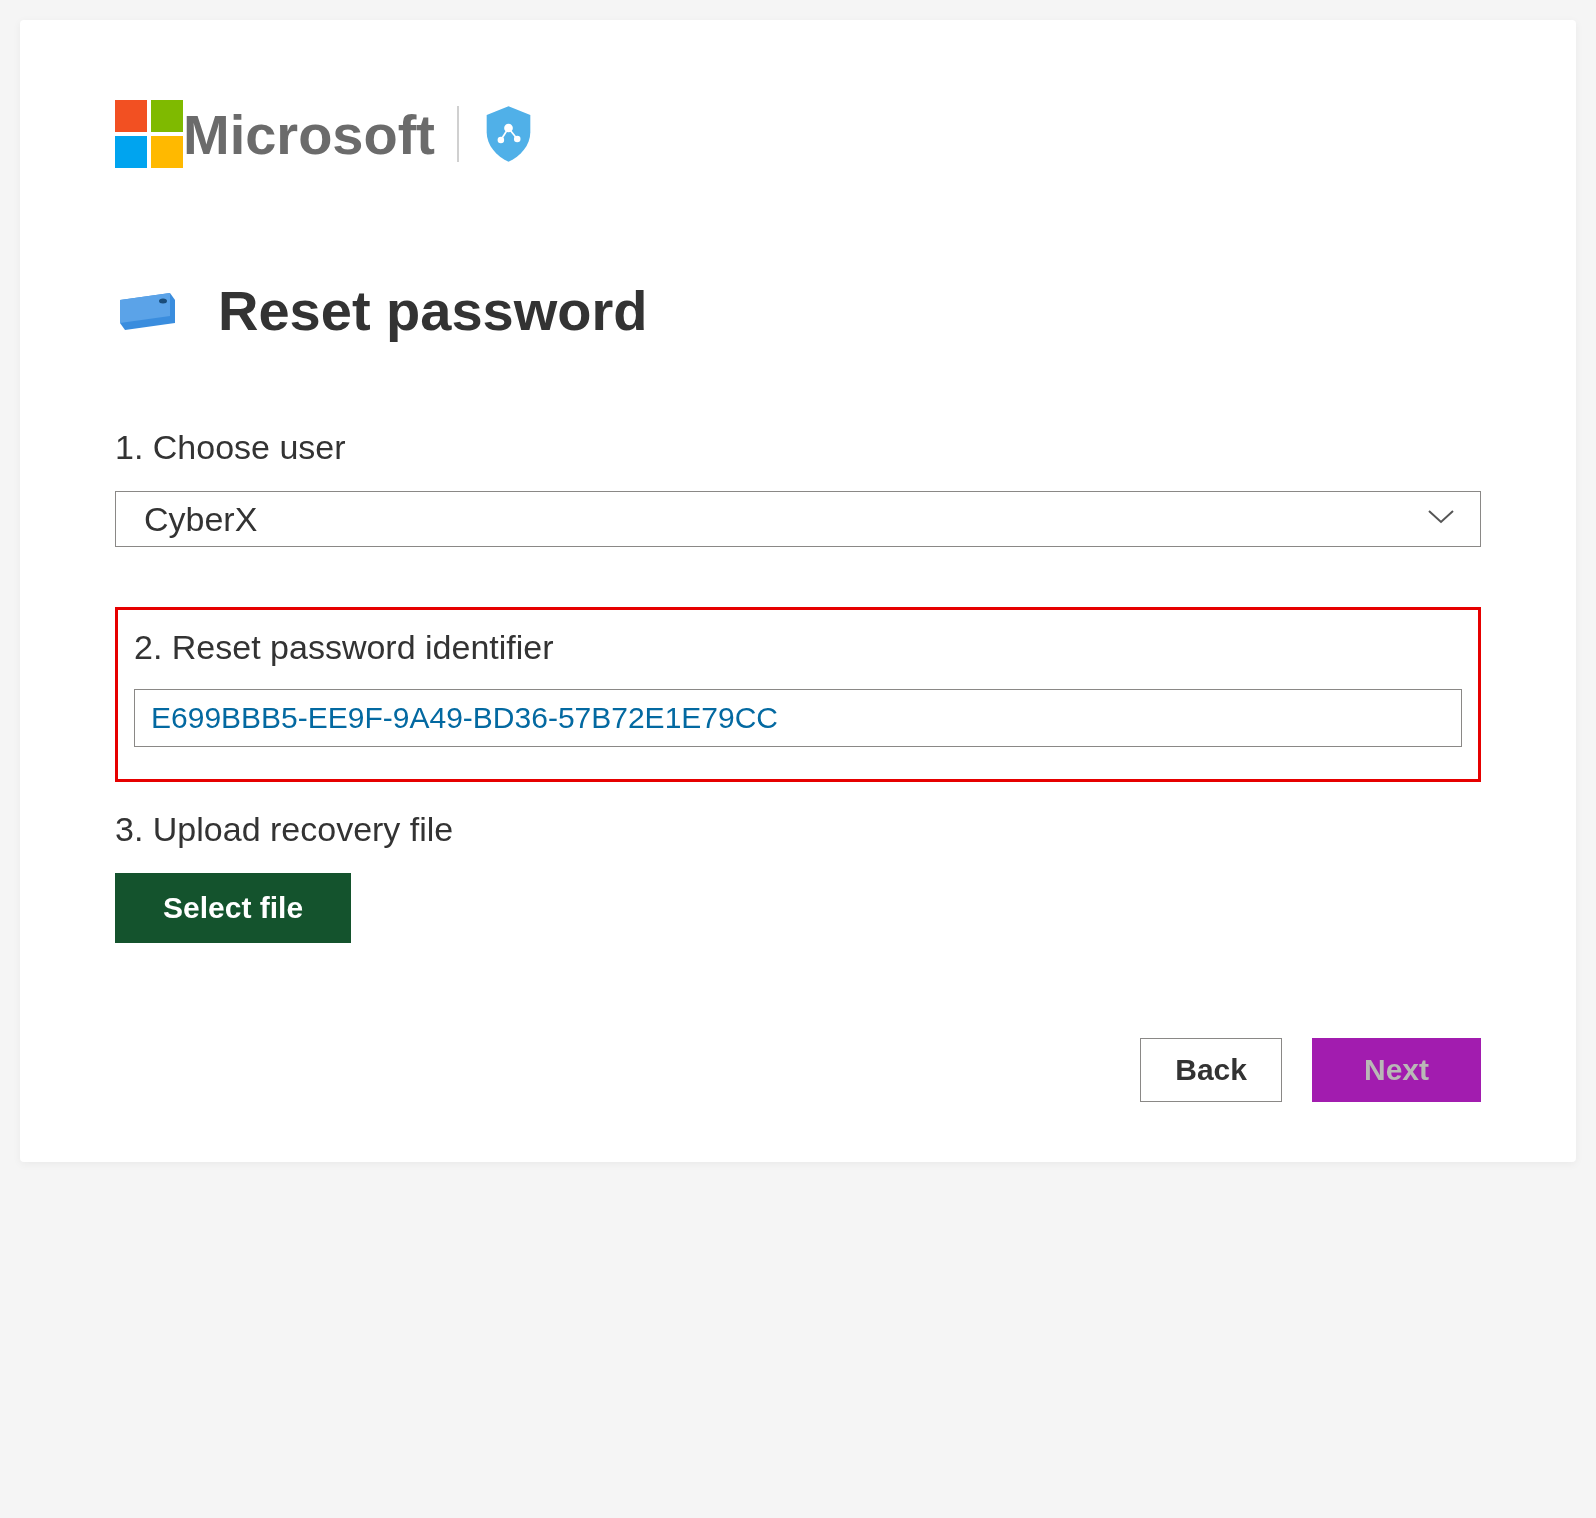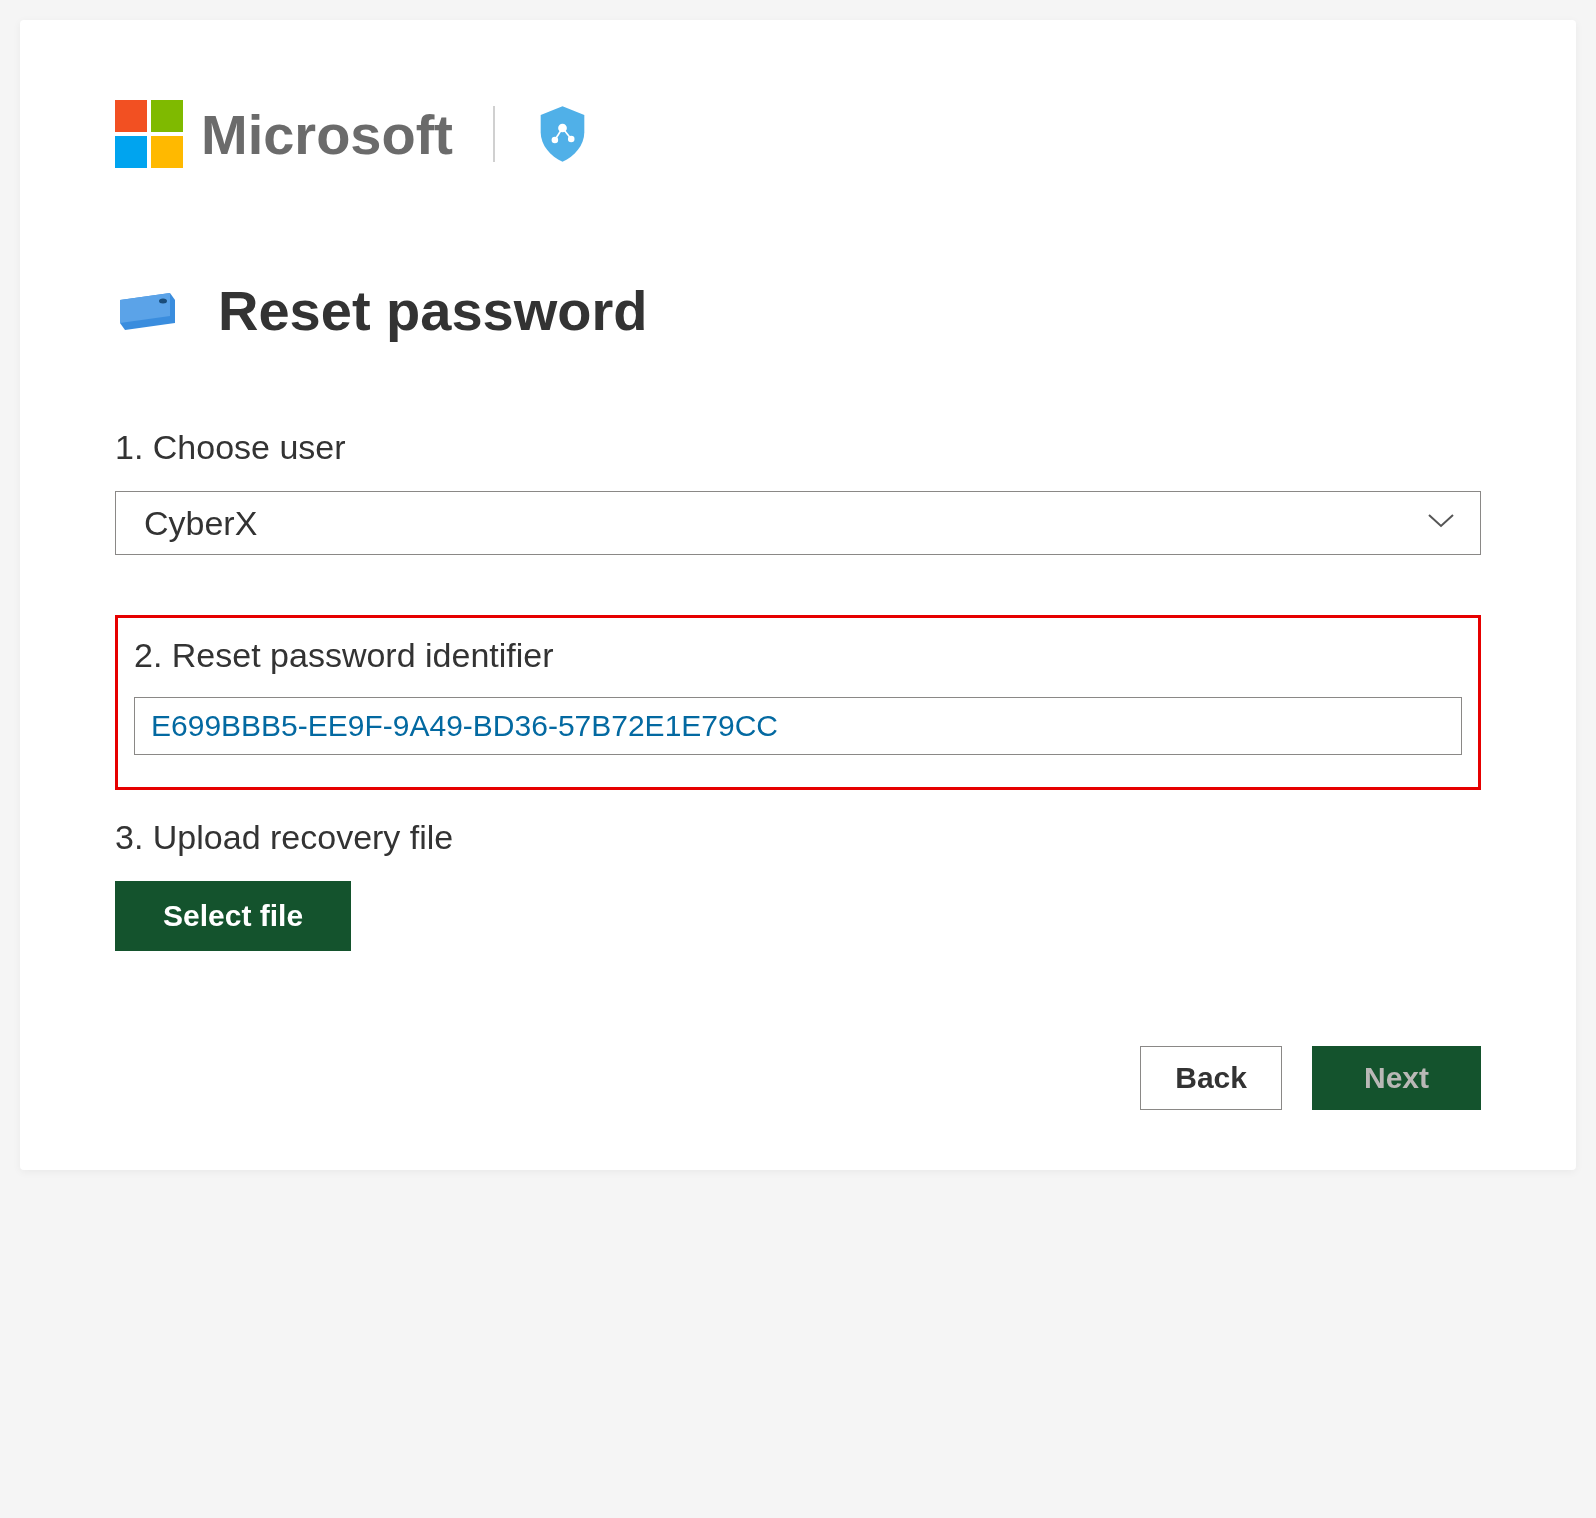--- a/index.html
+++ b/index.html
@@ -17,21 +17,21 @@
     .card {
       background: #ffffff;
       width: 1556px;
       padding: 80px 95px 60px 95px;
       box-shadow: 0 2px 8px rgba(0,0,0,0.05);
       border-radius: 4px;
     }
     .header {
       display: flex;
       align-items: center;
-      gap: 18px;
+      gap: 0;
       margin-bottom: 110px;
     }
     .ms-logo {
       display: grid;
       grid-template-columns: 1fr 1fr;
       grid-template-rows: 1fr 1fr;
       gap: 4px;
       width: 68px;
       height: 68px;
     }
@@ -80,21 +80,21 @@
       color: #333333;
       margin-bottom: 24px;
       font-weight: 400;
     }
     .select-wrap {
       position: relative;
       margin-bottom: 60px;
     }
     .select-box {
       width: 100%;
-      height: 64px;
+      height: 56px;
       border: 1px solid #8a8886;
       padding: 0 28px;
       font-size: 34px;
       color: #333333;
       background: #ffffff;
       display: flex;
       align-items: center;
       cursor: pointer;
     }
     .chevron {
@@ -141,21 +141,21 @@
       background: #ffffff;
       border: 1px solid #8a8886;
       color: #333333;
       font-size: 30px;
       font-weight: 600;
       padding: 14px 34px;
       cursor: pointer;
       font-family: inherit;
     }
     .disabled-btn {
-      background: #14532d;
+      background: #a21caf;
       border: none;
       color: #b9b8b6;
       font-size: 30px;
       font-weight: 600;
       padding: 15px 52px;
       cursor: not-allowed;
       font-family: inherit;
     }
     .step-section {
       margin-bottom: 45px;

